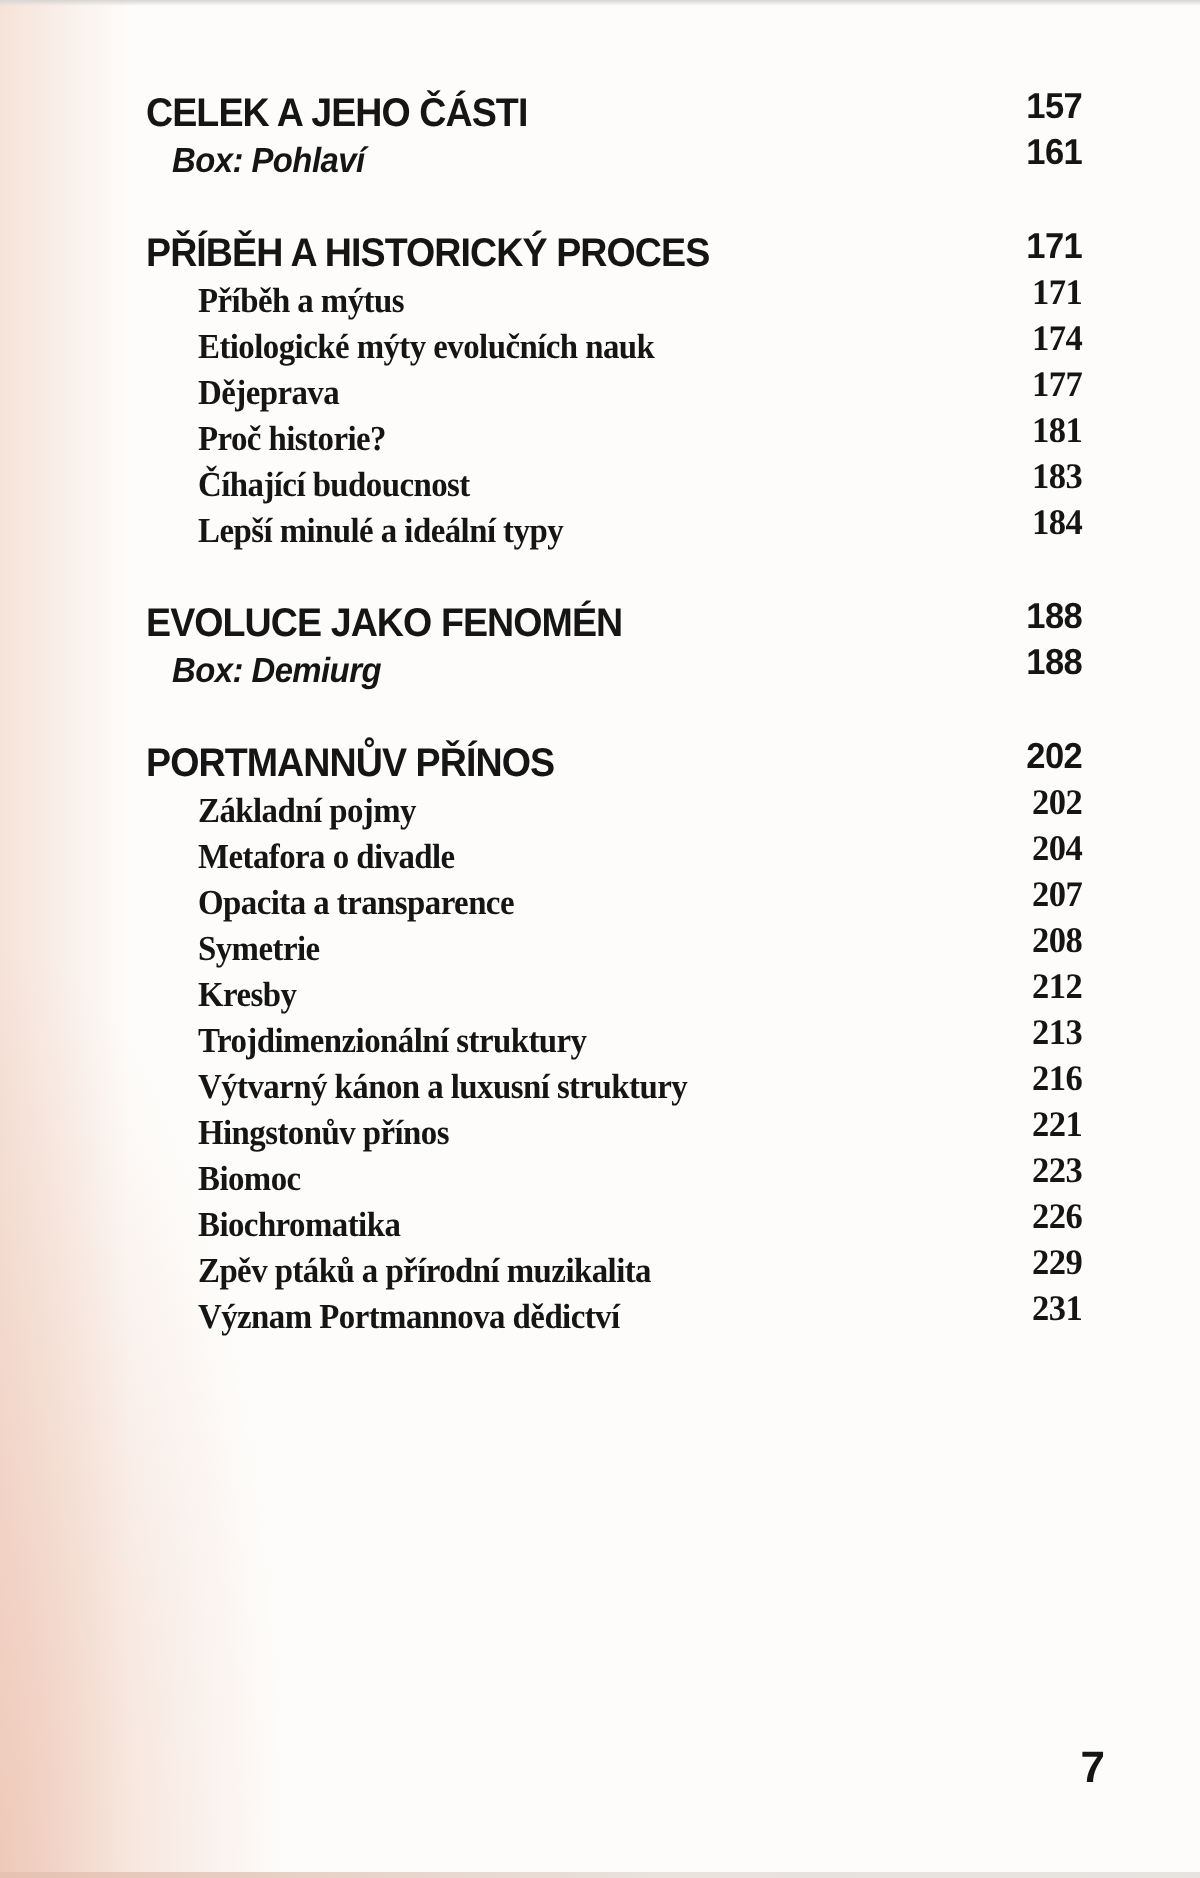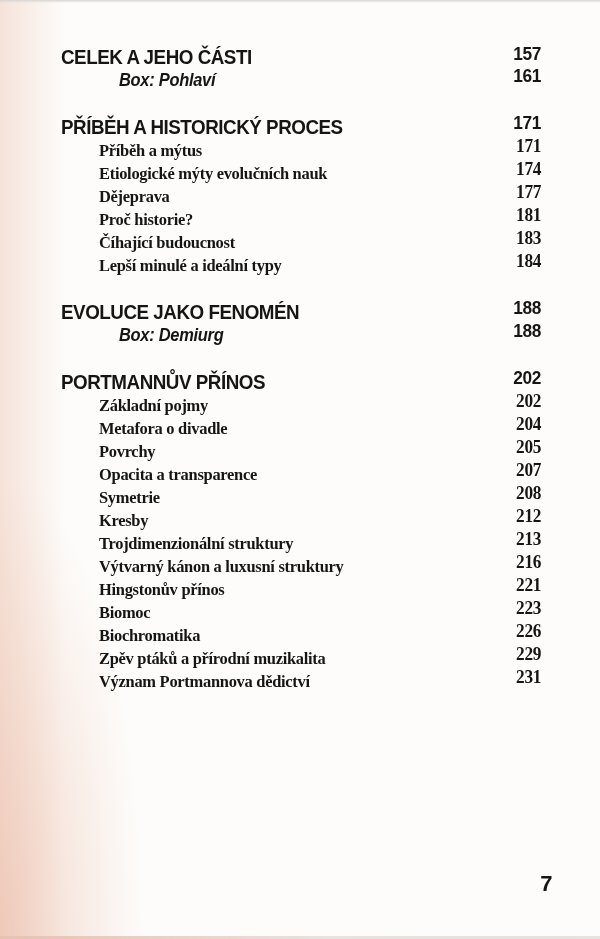--- a/index.html
+++ b/index.html
@@ -62,35 +62,36 @@
   }
   .row .label {
     flex: 1 1 auto;
     white-space: nowrap;
     transform: scaleX(0.94);
     transform-origin: left center;
     letter-spacing: -0.3px;
   }
   .row--section {
     font-size: 20px;
+    margin-left: 12px;
   }
   .row--section .label { letter-spacing: -0.5px; }
   .row--section:not(:first-child) {
     margin-top: 24px;
     align-items: flex-end;
   }
   .row--sub {
     font-size: 17.5px;
     padding-left: 37px;
     font-family: Liberation Serif, serif;
   }
   .row--box {
     font-size: 17.5px;
     font-style: italic;
-    padding-left: 57px;
+    padding-left: 24px;
   }
   .row--section { padding-left: 0; }
   .row--section .label { margin-left: 61px; }
   .row--sub .label { margin-left: 62px; }
   .row--box .label { margin-left: 62px; }
   .pagenum {
     flex: 0 0 auto;
     font-size: 18px;
     font-style: normal;
     letter-spacing: -0.3px;
@@ -165,24 +166,20 @@
       </div>
       <div class="row row--sub">
         <span class="label">Základní pojmy</span>
         <span class="pagenum">202</span>
       </div>
       <div class="row row--sub">
         <span class="label">Metafora o divadle</span>
         <span class="pagenum">204</span>
       </div>
       <div class="row row--sub">
-        <span class="label">Povrchy</span>
-        <span class="pagenum">205</span>
-      </div>
-      <div class="row row--sub">
         <span class="label">Opacita a transparence</span>
         <span class="pagenum">207</span>
       </div>
       <div class="row row--sub">
         <span class="label">Symetrie</span>
         <span class="pagenum">208</span>
       </div>
       <div class="row row--sub">
         <span class="label">Kresby</span>
         <span class="pagenum">212</span>

